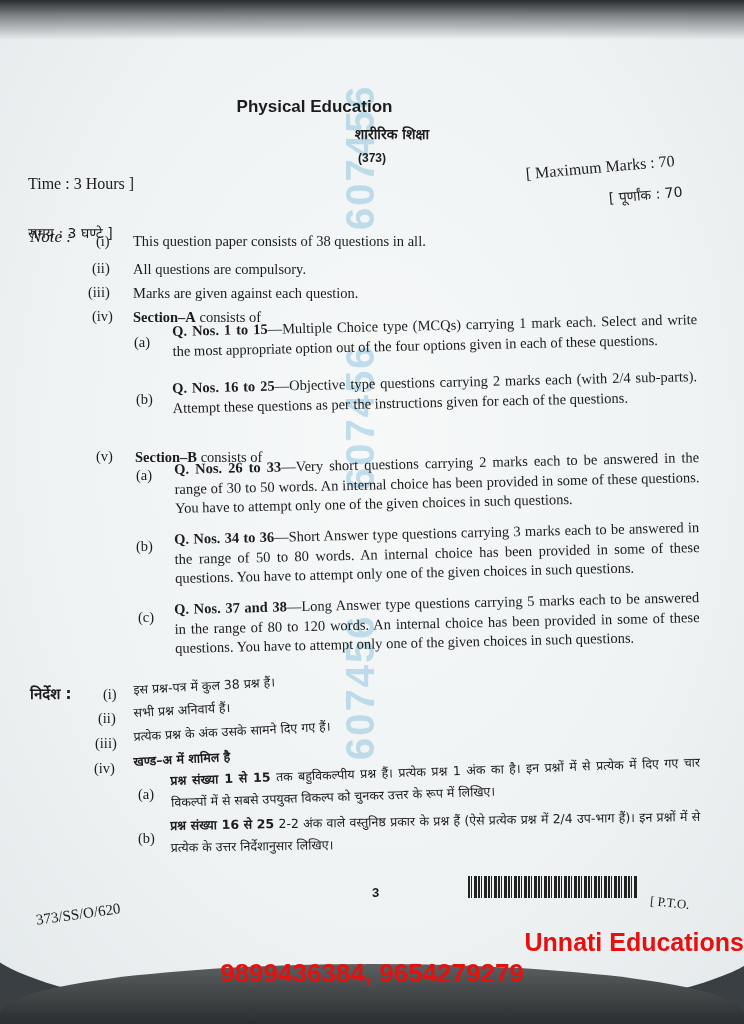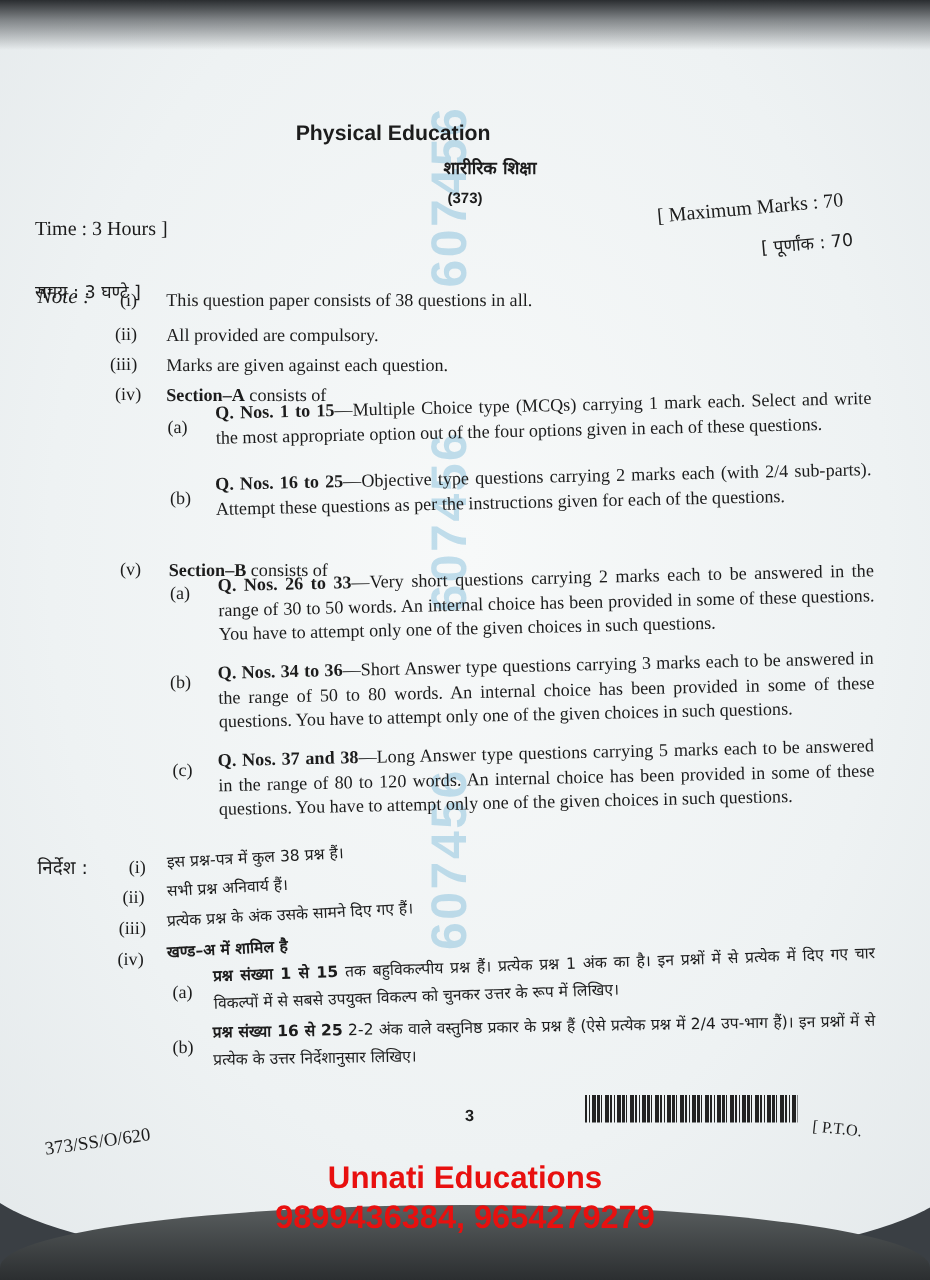--- a/index.html
+++ b/index.html
@@ -37,29 +37,29 @@
   .time-en { position: absolute; left: 28px; top: 175px; font-size: 16px; }
   .time-hi { position: absolute; left: 28px; top: 200px; font-size: 14px; font-family: "DejaVu Sans", sans-serif; margin-top: 23px; }
   .max-en { position: absolute; left: 525px; top: 165px; font-size: 16px; transform: rotate(-5deg); transform-origin: left top; }
   .max-hi { position: absolute; left: 608px; top: 188px; font-size: 14px; transform: rotate(-5deg); transform-origin: left top; font-family: "DejaVu Sans", sans-serif; }
   .note-label { position: absolute; left: 30px; top: 227px; font-style: italic; font-size: 17px; }
   .line { position: absolute; font-size: 14.5px; line-height: 19px; white-space: nowrap; }
   .num { position: absolute; font-size: 14.5px; }
   .para { position: absolute; font-size: 14.5px; line-height: 19.5px; width: 525px; text-align: justify; }
   .hi { font-family: "DejaVu Sans", sans-serif; font-size: 12.5px; }
   b { font-weight: bold; text-align: center; }
-  .nirdesh { position: absolute; left: 30px; top: 683px; font-family: "DejaVu Sans", sans-serif; font-weight: normal; font-size: 15px; }
+  .nirdesh { position: absolute; left: 30px; top: 683px; font-family: "DejaVu Sans", sans-serif; font-weight: bold; font-size: 15px; }
   .footer-code { position: absolute; left: 35px; top: 912px; font-size: 15px; transform: rotate(-8deg); transform-origin: left top; }
   .page-num { position: absolute; left: 372px; top: 885px; font-family: "Liberation Sans", sans-serif; font-weight: bold; font-size: 13px; }
   .barcode { position: absolute; left: 468px; top: 876px; width: 170px; height: 22px;
     background: repeating-linear-gradient(90deg, #222 0 2px, transparent 2px 3px, #222 3px 4px, transparent 4px 6px, #222 6px 9px, transparent 9px 10px); }
   .pto { position: absolute; left: 650px; top: 895px; font-size: 13px; transform: rotate(6deg); }
   .brand { position: absolute; left: 0; width: 744px; text-align: center; color: #e8100f;
     font-family: "Liberation Sans", sans-serif; font-weight: bold; }
-  .brand-name { top: 928px; font-size: 25px; }
+  .brand-name { top: 928px; font-size: 25px; text-align: right; }
   .brand-phone { top: 958px; font-size: 26px; }
 </style>
 </head>
 <body>
 
 <div class="page"></div>
 <div class="top-shadow"></div>
 
 <div class="watermark" style="top:230px;">607456</div>
 <div class="watermark" style="top:490px;">607456</div>
@@ -71,21 +71,21 @@
 <div class="time-en">Time : 3 Hours ]</div>
 <div class="time-hi">समय : 3 घण्टे ]</div>
 <div class="max-en">[ Maximum Marks : 70</div>
 <div class="max-hi">[ पूर्णांक : 70</div>
 
 <div class="note-label">Note :</div>
 
 <span class="num" style="left:96px;top:233px;">(i)</span>
 <span class="line" style="left:133px;top:232px;">This question paper consists of 38 questions in all.</span>
 <span class="num" style="left:92px;top:260px;">(ii)</span>
-<span class="line" style="left:133px;top:260px;">All provided are compulsory.</span>
+<span class="line" style="left:133px;top:260px;">All questions are compulsory.</span>
 <span class="num" style="left:88px;top:284px;">(iii)</span>
 <span class="line" style="left:133px;top:284px;">Marks are given against each question.</span>
 
 <span class="num" style="left:92px;top:308px;">(iv)</span>
 <span class="line" style="left:133px;top:308px;"><b>Section–A</b><span> consists of</span></span>
 
 <span class="num" style="left:134px;top:334px;">(a)</span>
 <div class="para" style="left:172px;top:322px;transform:rotate(-1.3deg);transform-origin:left top;"><b>Q. Nos. 1 to 15</b><span>—Multiple Choice type (MCQs) carrying 1 mark each. Select and write the most appropriate option out of the four options given in each of these questions.</span></div>
 <span class="num" style="left:136px;top:391px;">(b)</span>
 <div class="para" style="left:172px;top:379px;transform:rotate(-1.3deg);transform-origin:left top;"><b>Q. Nos. 16 to 25</b><span>—Objective type questions carrying 2 marks each (with 2/4 sub-parts). Attempt these questions as per the instructions given for each of the questions.</span></div>

